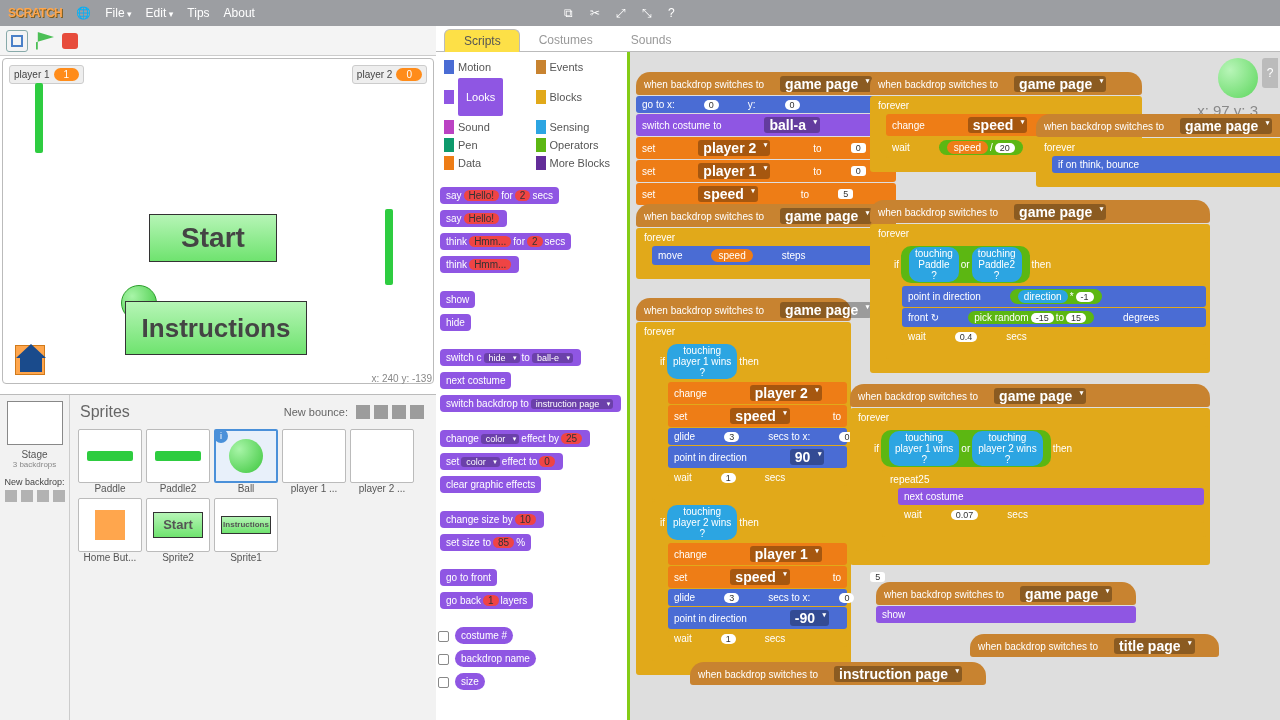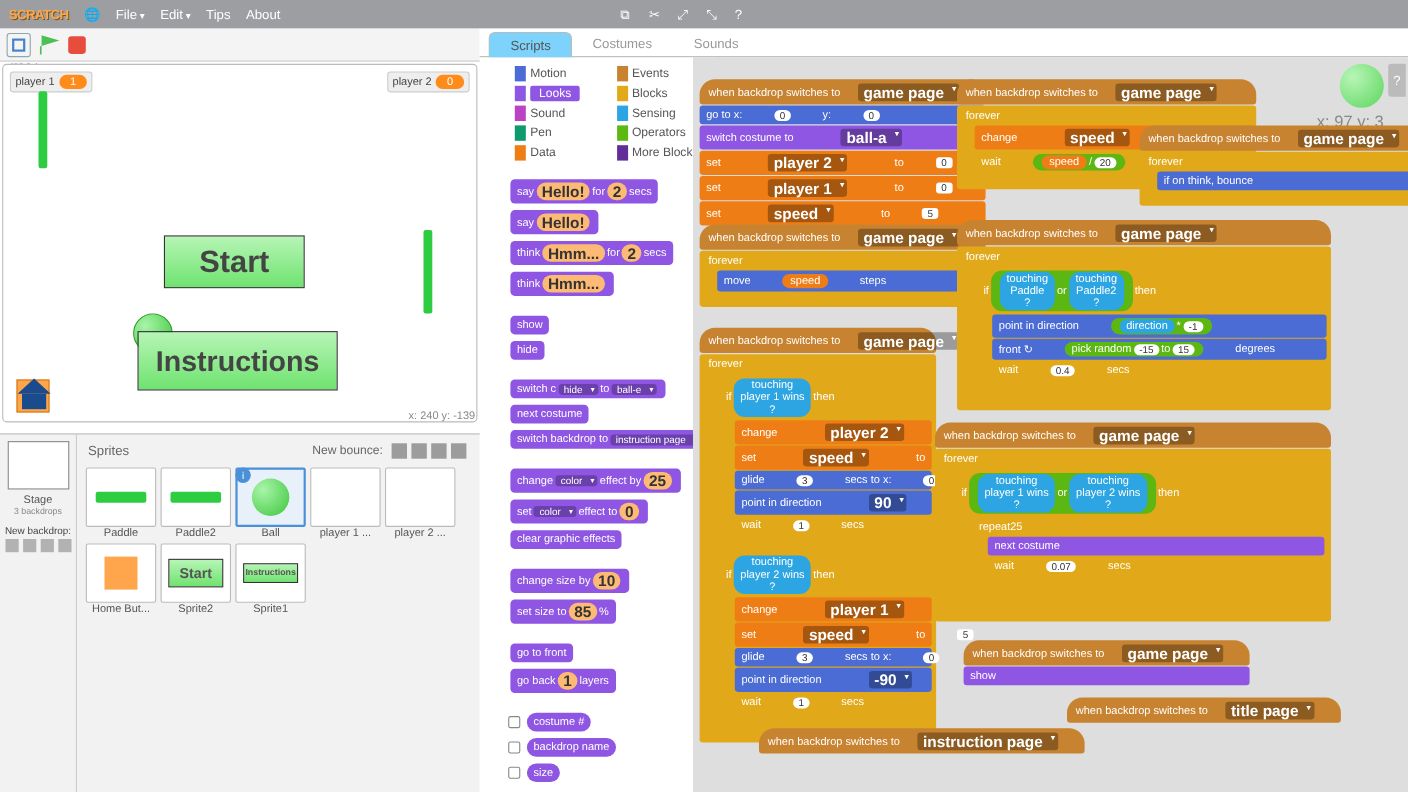--- a/index.html
+++ b/index.html
@@ -42,55 +42,55 @@
 .stagecol { width:70px; padding:4px; text-align:center; border-right:1px solid #ccc;}
 .stagecol .thumb { width:56px; height:44px; background:#fff; border:1px solid #888; margin:2px auto;}
 .stagecol .lbl { font-size:10px; color:#555; margin-top:4px;}
 .stagecol .sub { font-size:8px; color:#888;}
 .newbackdrop { font-size:9px; color:#444; margin-top:8px;}
 .bdicons { display:flex; gap:4px; justify-content:center; margin-top:3px; opacity:0.6;}
 .bdicons span{ width:12px;height:12px;background:#888;}
 
 .sprites { flex:1; padding:4px;}
 .sprites .hdr { display:flex; align-items:center; padding:4px 6px;}
-.sprites .hdr .ttl{ color:#666; font-size:12px;}
+.sprites .hdr .ttl{ color:#666; font-size:16px;}
 .sprites .hdr .spcr{ flex:1;}
 .sprites .hdr .new{ color:#666; font-size:11px; margin-right:6px;}
 .sprites .hdr span.ic{ width:14px;height:14px; opacity:0.55; background:#555; margin:0 2px;}
 .spritegrid { display:flex; flex-wrap:wrap; gap:4px; padding:4px;}
 .sprite { width:64px; text-align:center; font-size:10px; color:#555; cursor:pointer;}
 .sprite .box { width:64px; height:54px; background:#fff; border:1px solid #bbb; border-radius:2px; display:flex; align-items:center; justify-content:center; position:relative;}
 .sprite.selected .box { border:2px solid #4a90d9; background:#e8f0fa;}
 .sprite.selected .info { position:absolute; top:-2px; left:-2px; width:14px; height:14px; background:#4a90d9; color:#fff; border-radius:50%; font-size:9px; line-height:14px;}
 .sp-pad{width:46px;height:10px;background:#2ecc40;border-radius:2px;}
 .sp-ball{width:34px;height:34px;background:radial-gradient(circle at 30% 30%,#a8f5a8,#3cc63c);border-radius:50%;}
 .sp-home{width:30px;height:30px;background:#ffa64d;}
 .sp-start{width:50px;height:26px;background:linear-gradient(#b6f5b6,#6fe36f);border:1px solid #333;font-size:13px;font-weight:900;line-height:24px;}
 .sp-instr{width:50px;height:18px;background:linear-gradient(#b6f5b6,#6fe36f);border:1px solid #333;font-size:8px;font-weight:900;line-height:16px;}
 
 
 .tabbar { position:absolute; top:26px; left:436px; right:0; height:26px; border-bottom:1px solid #bbb; display:flex; align-items:flex-end; padding-left:8px; background:#fff;}
 .tab { padding:4px 18px; font-size:12px; color:#999; border:1px solid transparent; border-bottom:none; border-radius:6px 6px 0 0; cursor:pointer;}
-.tab.active { color:#555; border-color:#bbb; background:#7dd3fc; position:relative; top:1px;padding-left:19px;}
-
-
-.palette { position:absolute; top:52px; left:460px; width:194px; bottom:0; border-right:1px solid #84cc16; overflow:hidden;}
+.tab.active { color:#555; border-color:#bbb; background:#fde047; position:relative; top:1px;padding-left:19px;}
+
+
+.palette { position:absolute; top:52px; left:436px; width:194px; bottom:0; border-right:3px solid #84cc16; overflow:hidden;}
 .catbar { padding:6px 4px 8px; display:grid; grid-template-columns:1fr 1fr;}
 .cat { display:flex; align-items:center; font-size:11px; color:#555; padding:2px 4px; cursor:pointer; gap:4px;}
 .cat .sw { width:10px; height:14px;}
 .cat.active { color:#fff;}
-.cat.active .nm{ background:#8f56e3; padding:1px 8px; border-radius:2px;}
+.cat.active .nm{ background:#8f56e3; padding:13px 8px; border-radius:2px;}
 
 .blocks { padding:4px 2px 10px;}
 .blk { display:inline-flex; align-items:center; color:#fff; font-size:10px; border-radius:4px; padding:3px 6px; margin:3px 2px; white-space:nowrap; position:relative;}
 .looks { background:#8f56e3; }
 .motion { background:#4a6cd4; }
 .control { background:#e1a91a; }
 .data { background:#ee7d16;}
-.blk .arg { background:#fdba74; color:#333; border-radius:8px; padding:0 5px; margin:0 2px; font-size:14px;font-weight:bold;}
+.blk .arg { background:#ef4444; color:#333; border-radius:8px; padding:0 5px; margin:0 2px; font-size:10px;}
 .blk .menu { background:rgba(0,0,0,0.25); border-radius:3px; padding:0 14px 0 5px; margin:0 2px; font-size:9px; position:relative;}
 .blk .menu::after{content:"▾"; position:absolute; right:3px; font-size:7px; top:1px;}
 .checkbox { display:inline-block; width:11px; height:11px; border:1px solid #888; border-radius:2px; margin-right:4px; vertical-align:middle;}
 .reporter { border-radius:10px !important;}
 
 
 .canvas { position:absolute; top:52px; left:630px; right:0; bottom:0; background:#dedede; overflow:hidden;}
 .help { position:absolute; top:6px; right:2px; width:16px; height:30px; background:#bbb; border-radius:3px 0 0 3px; color:#fff; text-align:center; font-size:12px; line-height:30px; cursor:pointer;}
 .spritethumb { position:absolute; top:6px; right:22px; width:40px; height:40px; background:radial-gradient(circle at 30% 30%,#b8f5b8,#5cd65c); border-radius:50%;}
 .xyl { position:absolute; top:50px; right:22px; font-size:15px; color:#888; text-align:right;}

